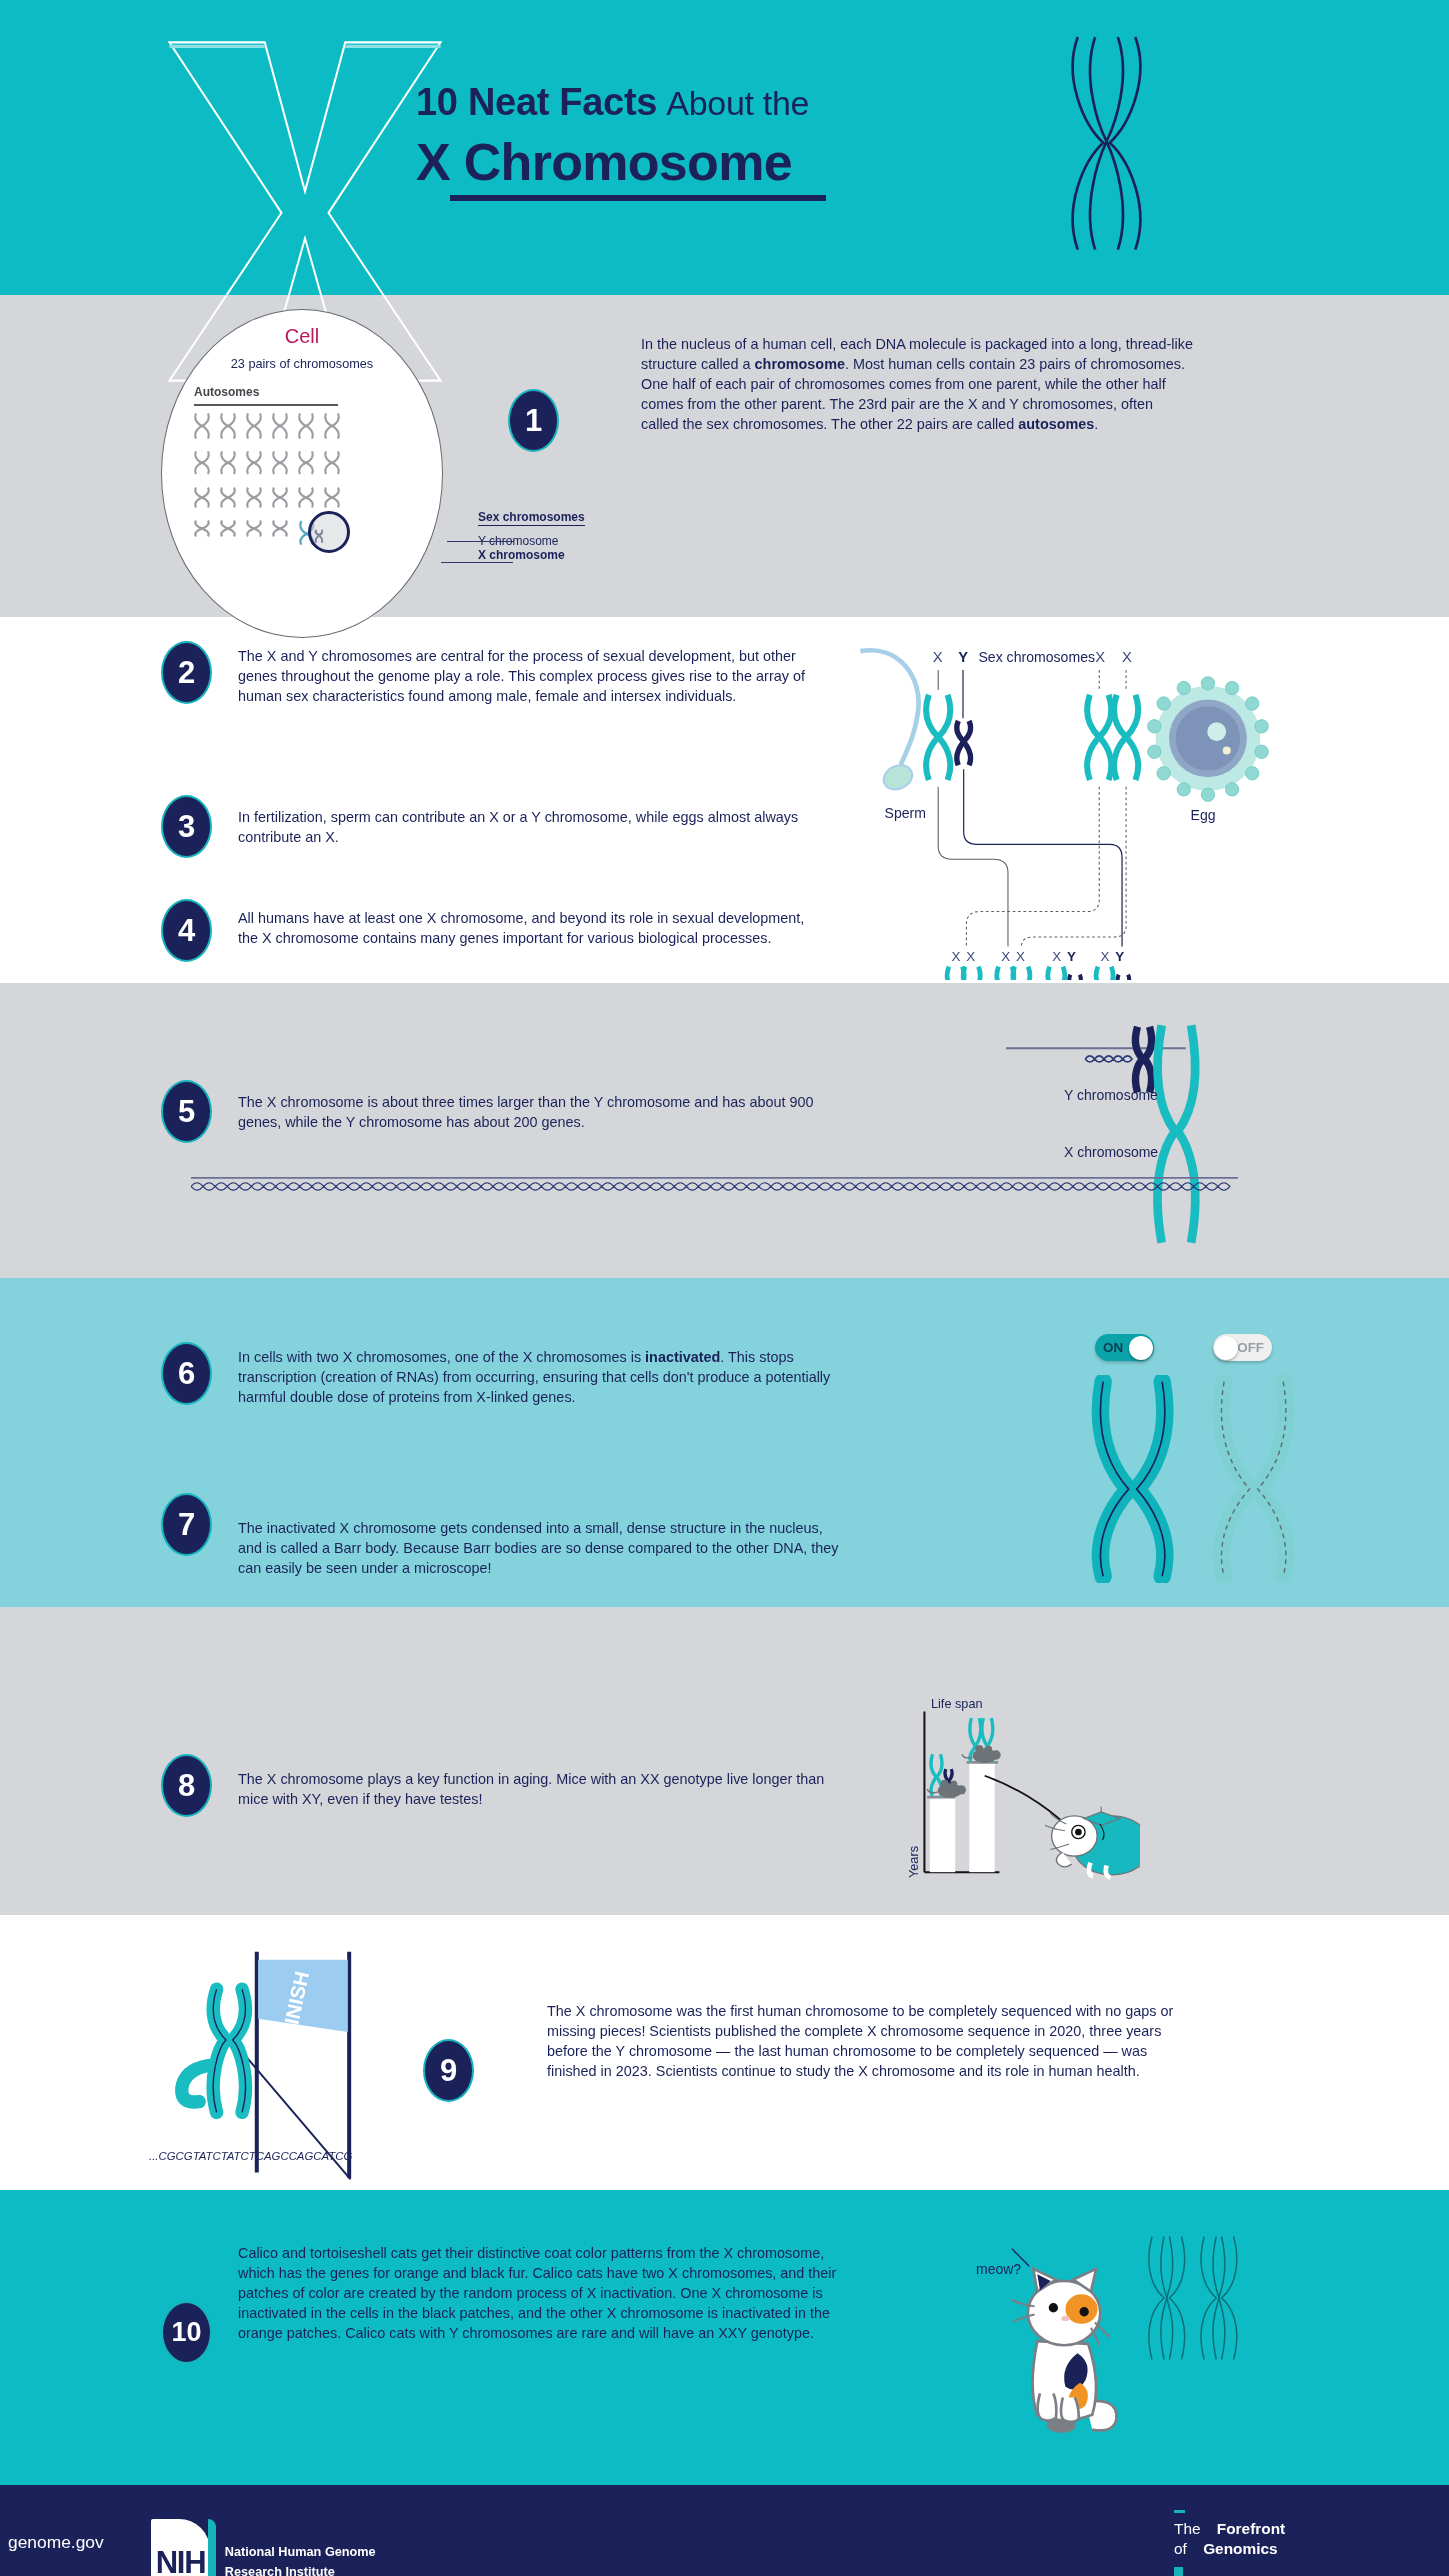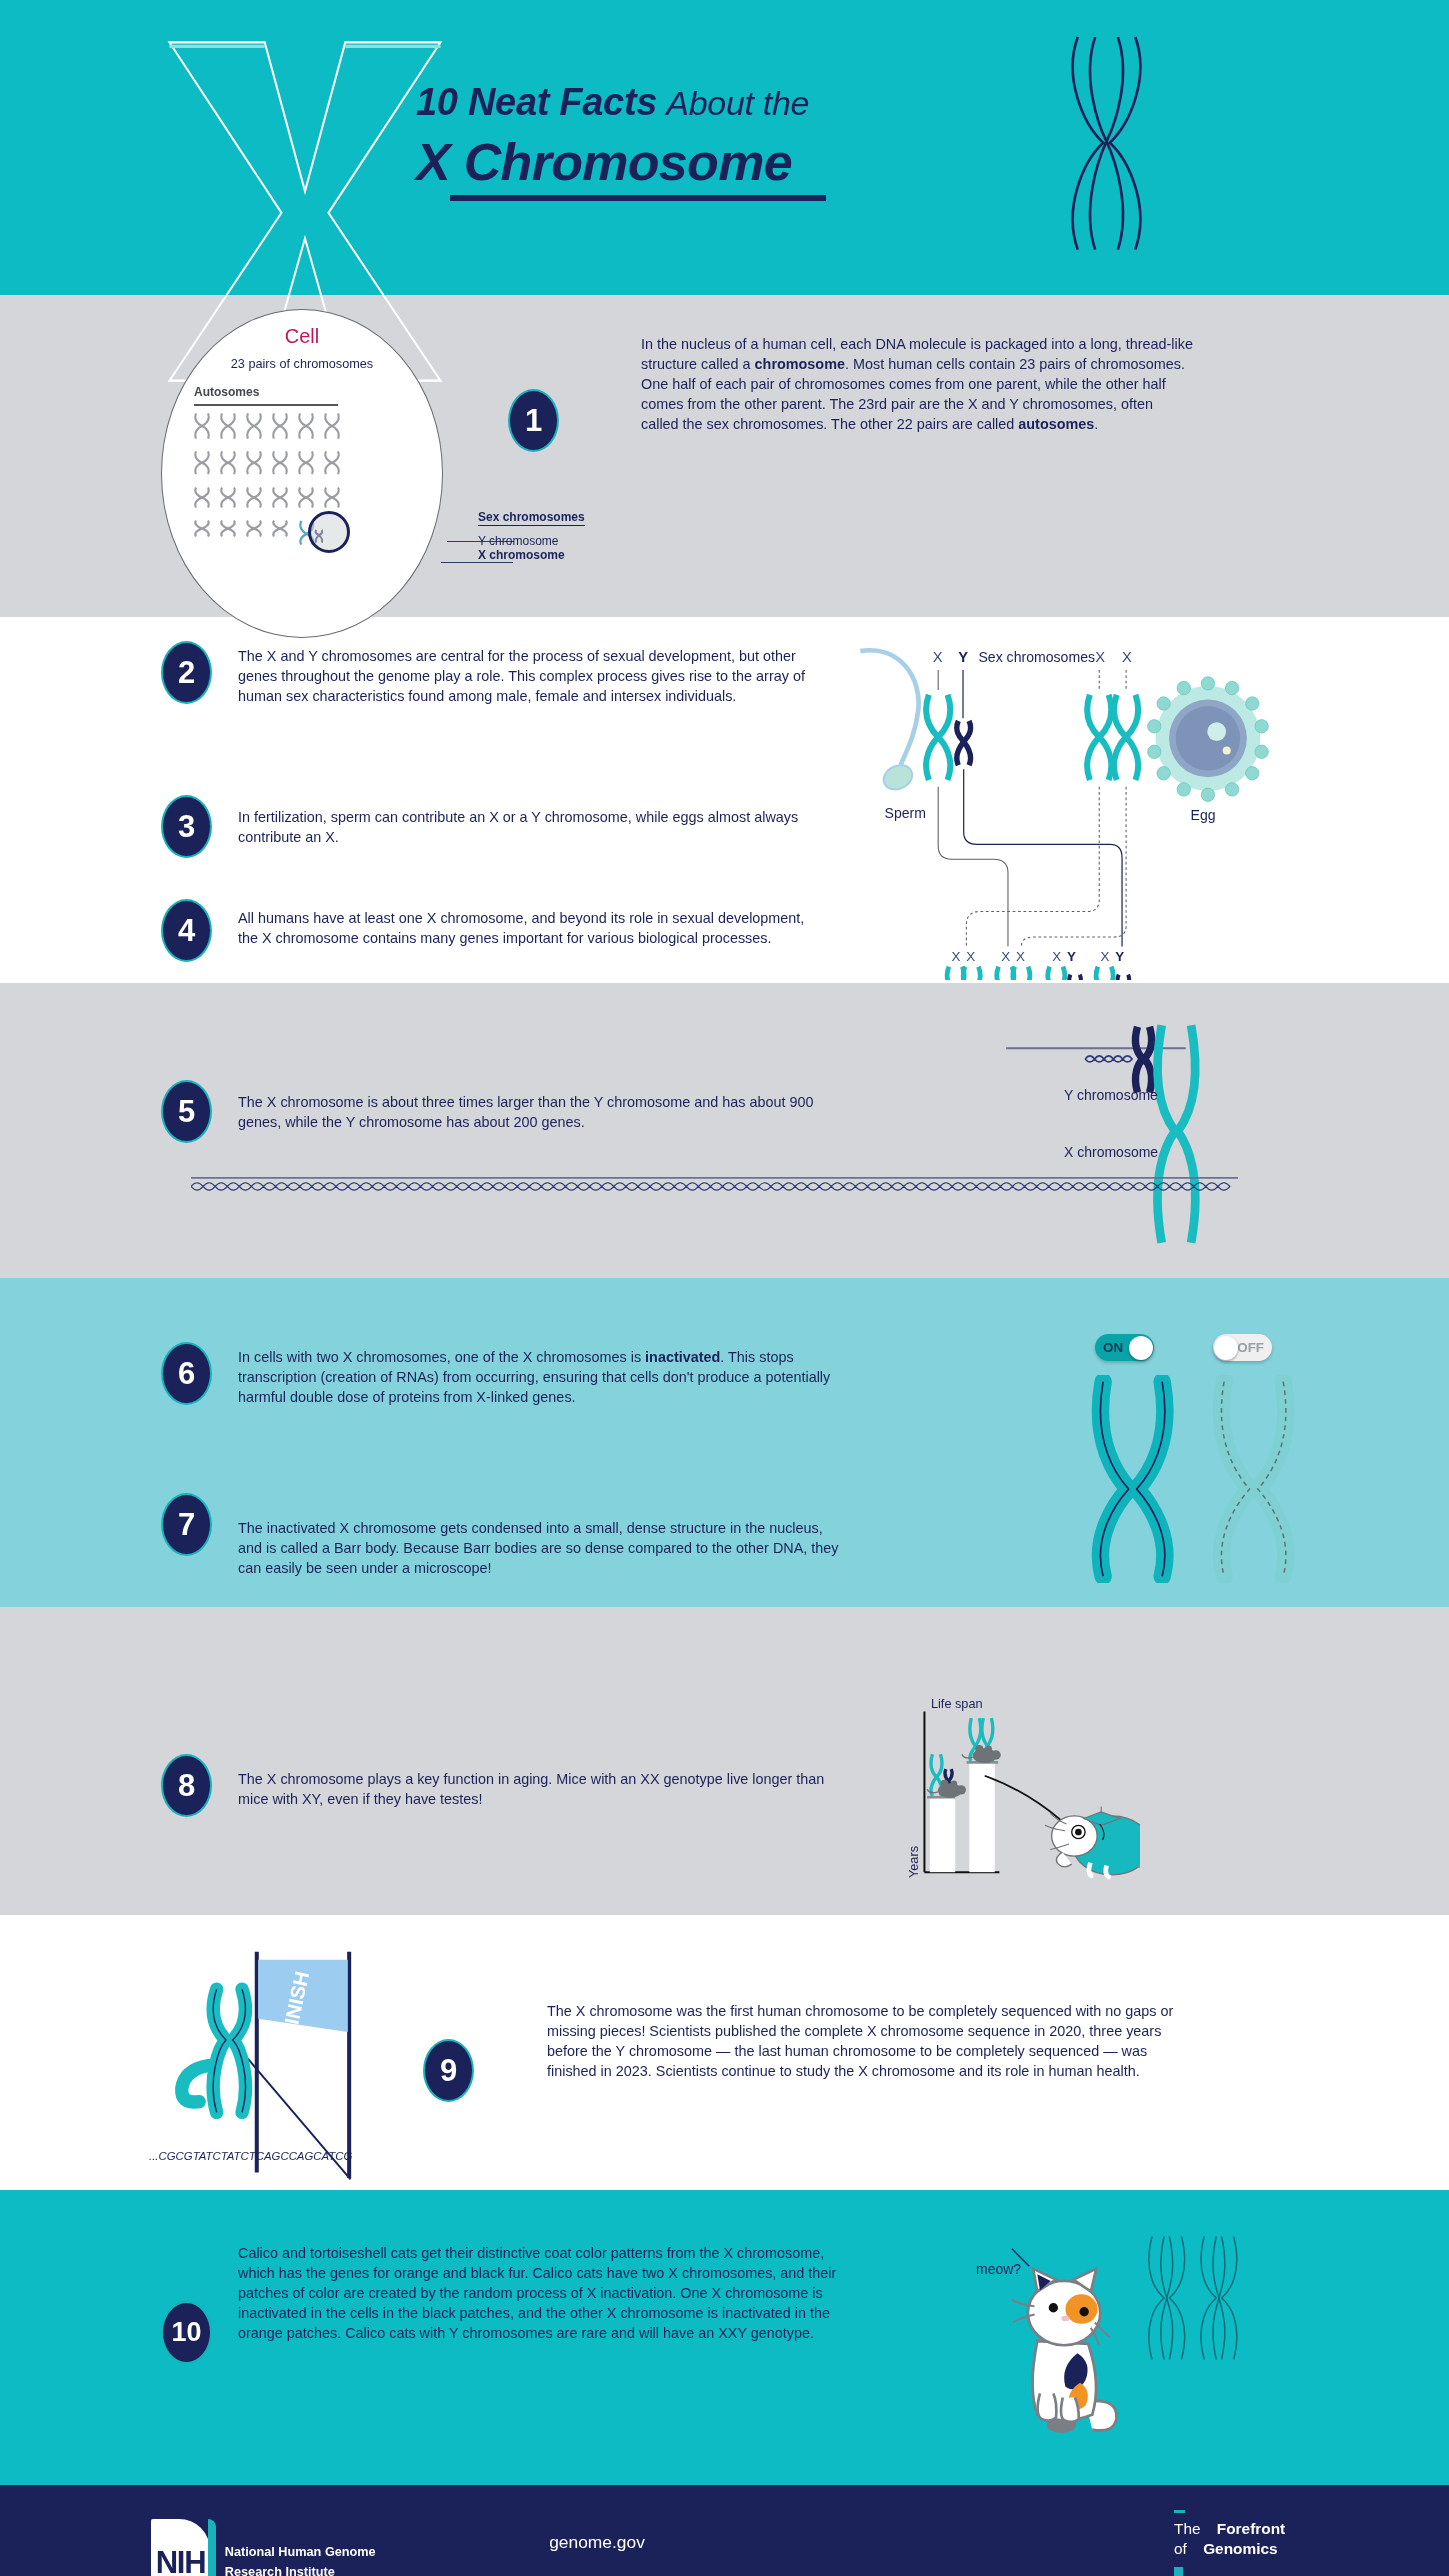--- a/index.html
+++ b/index.html
@@ -15,21 +15,21 @@
   .b-s5{top:983px;height:295px;background:#d4d6d9;}
   .b-s67{top:1278px;height:329px;background:#84d3dc;}
   .b-s8{top:1607px;height:309px;background:#d4d6d9;}
   .b-s9{top:1915px;height:275px;background:#ffffff;}
   .b-s10{top:2190px;height:295px;background:#0dbbc4;}
   .b-foot{top:2485px;height:91px;background:#1b2259;}
 
   
   .hdr-x-outline{position:absolute;left:164px;top:37px;width:282px;height:349px;z-index:2;}
   .hdr-chrom{position:absolute;left:1043px;top:30px;width:127px;height:228px;z-index:2;}
-  .hdr-text{position:absolute;left:416px;top:81px;z-index:3;font-style:italic;}
+  .hdr-text{position:absolute;left:416px;top:81px;z-index:3;}
   .hdr-line1{font-size:34px;color:#1b2259;letter-spacing:-0.3px;white-space:nowrap;}
   .hdr-line1 b{font-weight:bold;font-size:38px;font-stretch:condensed;}
   .hdr-line1 span.light{font-weight:300;}
   .hdr-line2{margin-top:8px;font-size:52px;font-weight:bold;color:#1b2259;letter-spacing:-0.7px;white-space:nowrap;}
   .hdr-rule{margin-top:2.7px;margin-left:34px;width:376px;height:6px;background:#1b2259;}
 
   
   .num{position:absolute;width:51px;height:63px;border-radius:50%;
        background:#1b2259;border:2.7px solid #17b3bd;color:#fff;
        display:flex;align-items:center;justify-content:center;
@@ -91,21 +91,21 @@
   .xxart{position:absolute;left:1140px;top:2231px;width:107px;height:134px;z-index:3;}
 
   
   .nih{position:absolute;left:151px;top:2519px;display:flex;align-items:center;z-index:5;}
   .nih-mark{position:relative;width:59px;height:87px;background:#fff;
             border-radius:2px 31px 31px 2px;display:flex;align-items:center;justify-content:center;}
   .nih-mark::after{content:"";position:absolute;right:-6px;top:0;width:8px;height:87px;
                    background:#17b3bd;border-radius:0 31px 31px 0;}
   .nih-letters{font-size:31px;font-weight:bold;color:#1b2259;letter-spacing:-1.3px;}
   .nih-words{margin-left:14.8px;color:#fff;font-size:12.7px;line-height:1.5;font-weight:bold;}
-  .genome{position:absolute;left:0;top:2532px;width:1194px;text-align:center;
+  .genome{position:absolute;left:8px;top:2532px;width:1194px;
           color:#fff;font-size:17.4px;z-index:5;}
   .forefront{position:absolute;left:1174px;top:2519px;color:#fff;font-size:15.4px;
              line-height:1.3;z-index:5;}
   .forefront b{font-weight:bold;padding-left:12px;}
   .ff-dash{position:absolute;left:1174px;top:2510px;width:10.7px;height:3.4px;background:#17b3bd;z-index:5;}
   .ff-sq{position:absolute;left:1174px;top:2576px;width:9.4px;height:9.4px;background:#17b3bd;z-index:5;}
 </style>
 </head>
 <body>
 

